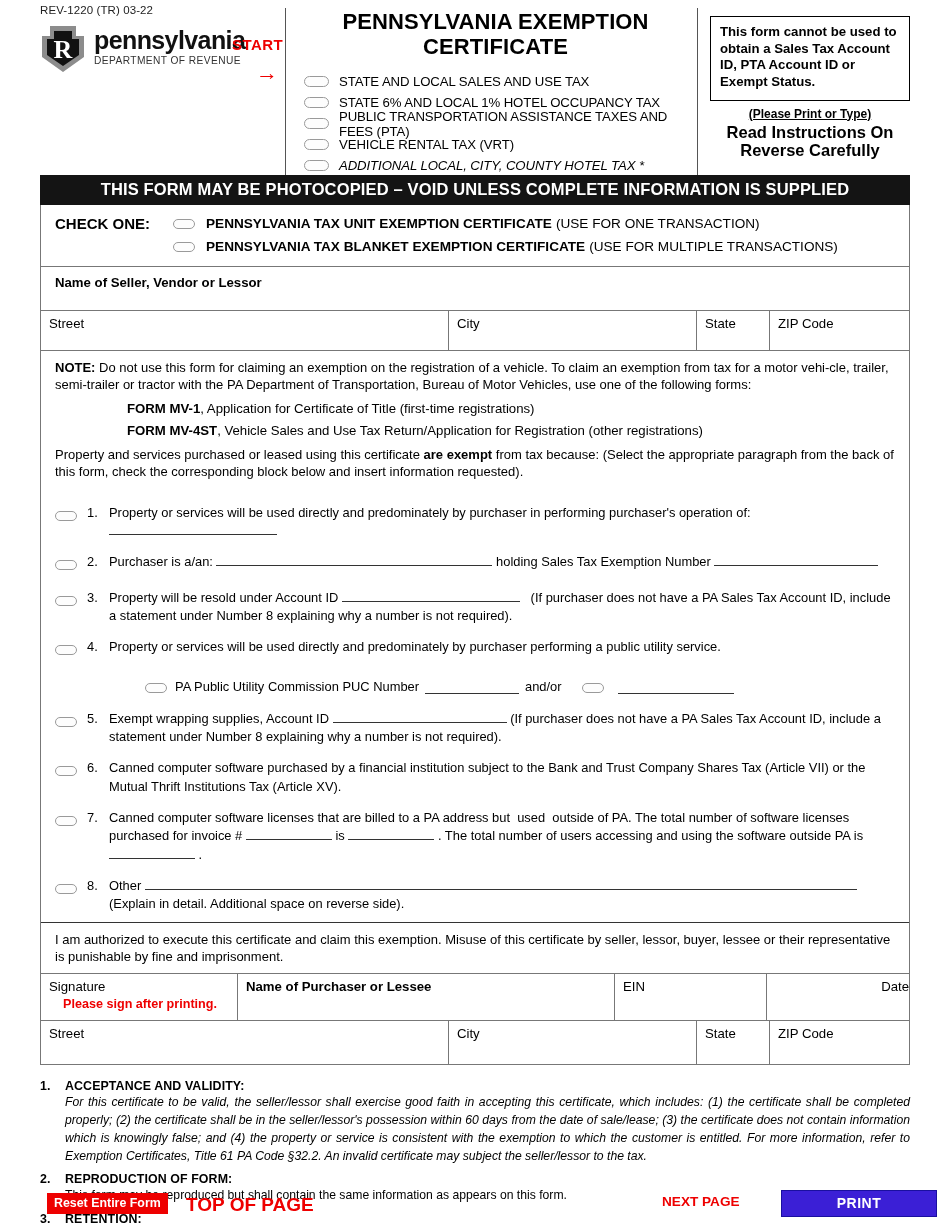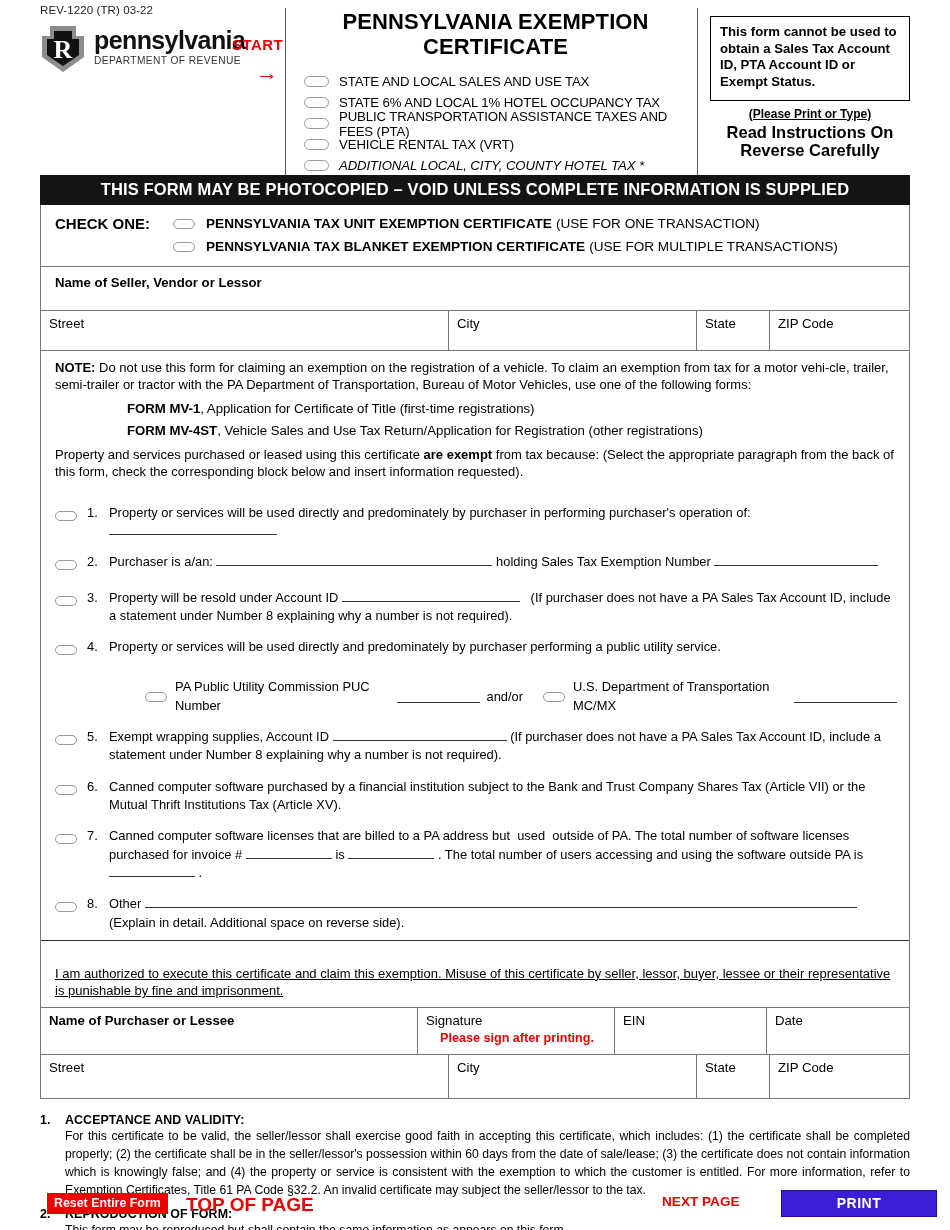--- a/index.html
+++ b/index.html
@@ -92,41 +92,41 @@
   .item { display: flex; margin-top: 13px; font-size: 12.9px; line-height: 1.42; }
   .item .pillwrap { width: 32px; flex: 0 0 auto; padding-top: 4px; }
   .item .num { width: 22px; flex: 0 0 auto; }
   .item .body { flex: 1; }
   .blank { display: inline-block; border-bottom: 1.1px solid #333; vertical-align: baseline; height: 12px; }
   .sub-line { display: flex; align-items: center; margin-top: 22px; margin-left: 36px; font-size: 12.9px; }
   .sub-line .pill { margin-right: 8px; }
   .sub-line .pill2 { margin-right: 8px; margin-left: 20px; }
 
   
-  .auth { border-top: 1.6px solid #333; padding: 24px 14px 8px 14px; font-size: 13px; line-height: 1.33; text-decoration: underline; }
+  .auth { border-top: 1.6px solid #333; padding: 8px 14px 8px 14px; font-size: 13px; line-height: 1.33; }
   .sigrow { display: flex; height: 47px; border-top: 1.2px solid #777; }
   .sigcell { border-right: 1.2px solid #777; padding: 5px 0 0 8px; font-size: 13.2px; }
   .sigcell:last-child { border-right: none; }
   .s-name { width: 377px; font-weight: bold; }
   .s-sig { width: 197px; }
   .s-ein { width: 152px; }
-  .s-date { flex: 1; }
+  .s-date { flex: 1; text-align: right; }
   .sign-note { color: #ee0000; font-weight: bold; font-size: 12.6px; text-align: center;
                margin-top: 3px; padding-right: 6px; }
 
   .addr-row2 { display: flex; height: 44px; border-top: 1.2px solid #777; }
 
   
   .instr { margin: 14px 40px 0 40px; }
   .ins-item { display: flex; margin-top: 7px; }
   .ins-num { width: 25px; flex: 0 0 auto; font-size: 12.4px; font-weight: bold; }
   .ins-body { flex: 1; }
   .ins-head { font-size: 12.4px; font-weight: bold; letter-spacing: .1px; }
   .ins-text { font-size: 12.2px; line-height: 1.46; margin-top: 1px; }
-  .ins-text.just { text-align: justify; }
+  .ins-text.just { text-align: justify; font-style: italic; }
 
   
   .footer { position: absolute; left: 0; top: 1193px; width: 950px; height: 26px; }
   .btn-reset { position: absolute; left: 47px; top: 0; background: #ee0000; color: #fff;
                font-size: 12.4px; font-weight: bold; padding: 3px 7px 4px 7px; }
   .btn-top { position: absolute; left: 186px; top: 1px; color: #ee0000; font-size: 19px; font-weight: bold; }
   .btn-next { position: absolute; left: 662px; top: 1px; color: #ee0000; font-size: 13.6px; font-weight: bold; }
   .btn-print { position: absolute; left: 781px; top: -3px; width: 156px; background: #3b1fd6;
                border: 1px solid #1a0fa0; color: #fff; font-size: 14px; font-weight: bold;
                text-align: center; padding: 4px 0 5px 0; letter-spacing: .5px; }
@@ -263,21 +263,20 @@
         </div>
         <div class="item">
           <div class="pillwrap"><span class="pill sm"></span></div>
           <div class="num">4.</div>
           <div class="body">Property or services will be used directly and predominately by purchaser performing a public utility service.<div class="sub-line">
               <span class="pill sm"></span>
               <span>PA Public Utility Commission PUC Number</span>
               <span class="blank" style="width:94px;margin:0 6px"></span>
               <span>and/or</span>
               <span class="pill sm pill2"></span>
-              <span>U.S. Department of Transportation MC/MX</span>
               <span class="blank" style="width:116px;margin-left:6px"></span>
             </div></div>
         </div>
         <div class="item">
           <div class="pillwrap"><span class="pill sm"></span></div>
           <div class="num">5.</div>
           <div class="body">Exempt wrapping supplies, Account ID <span class="blank" style="width:174px"></span> (If purchaser does not have a PA Sales Tax Account ID, include a statement under Number 8 explaining why a number is not required).</div>
         </div>
         <div class="item">
           <div class="pillwrap"><span class="pill sm"></span></div>
@@ -292,26 +291,26 @@
         <div class="item">
           <div class="pillwrap"><span class="pill sm"></span></div>
           <div class="num">8.</div>
           <div class="body">Other <span class="blank" style="width:712px"></span> <br>(Explain in detail. Additional space on reverse side).</div>
         </div>
       </div>
 
     <div class="auth">I am authorized to execute this certificate and claim this exemption. Misuse of this certificate by seller, lessor, buyer, lessee or their representative is punishable by fine and imprisonment.</div>
 
     <div class="sigrow">
-      <div class="sigcell s-name">
-        <span>Name of Purchaser or Lessee</span>
-      </div>
       <div class="sigcell s-sig">
         <span>Signature</span>
         <div class="sign-note">Please sign after printing.</div>
+      </div>
+      <div class="sigcell s-name">
+        <span>Name of Purchaser or Lessee</span>
       </div>
       <div class="sigcell s-ein">
         <span>EIN</span>
       </div>
       <div class="sigcell s-date">
         <span>Date</span>
       </div>
     </div>
 
     <div class="addr-row2">

